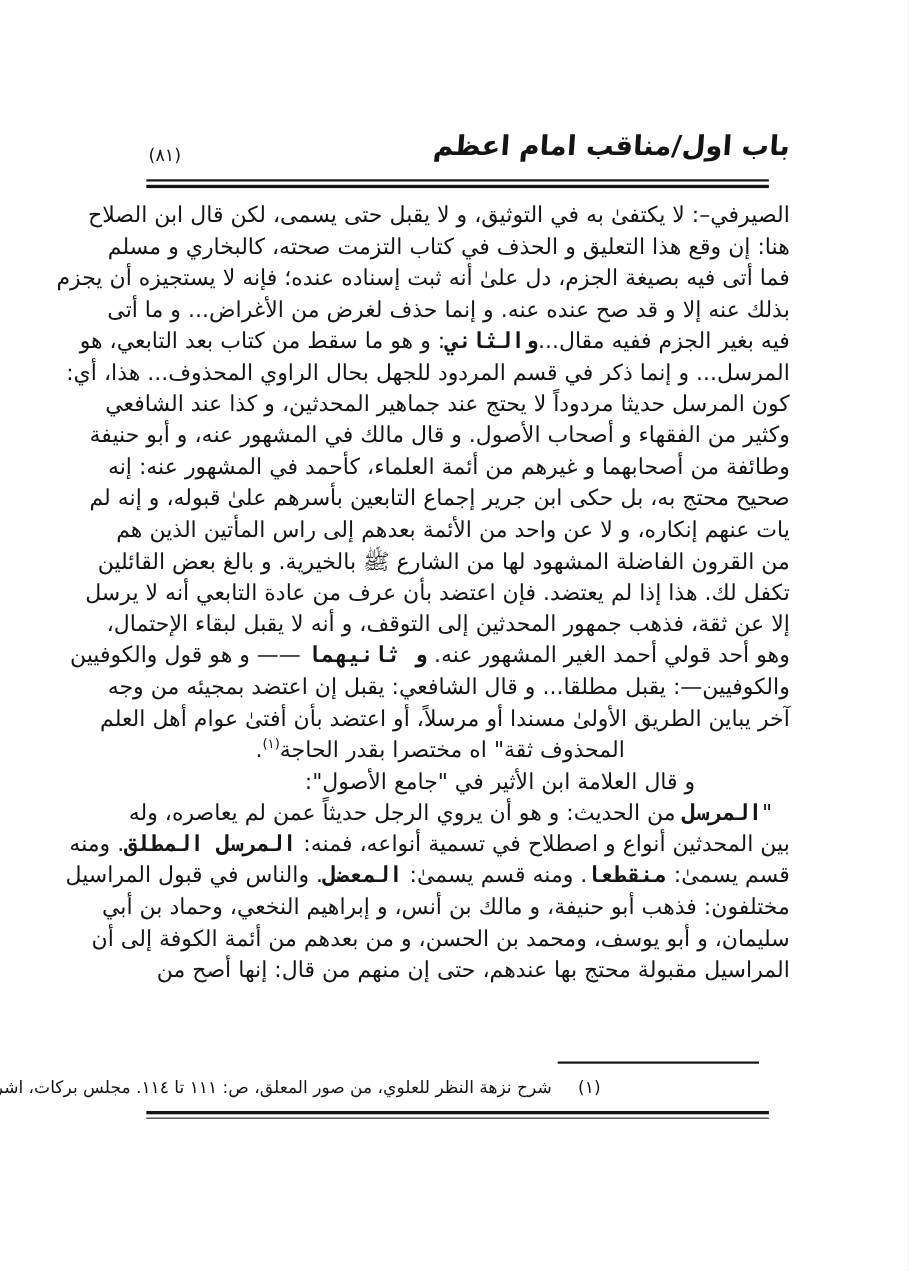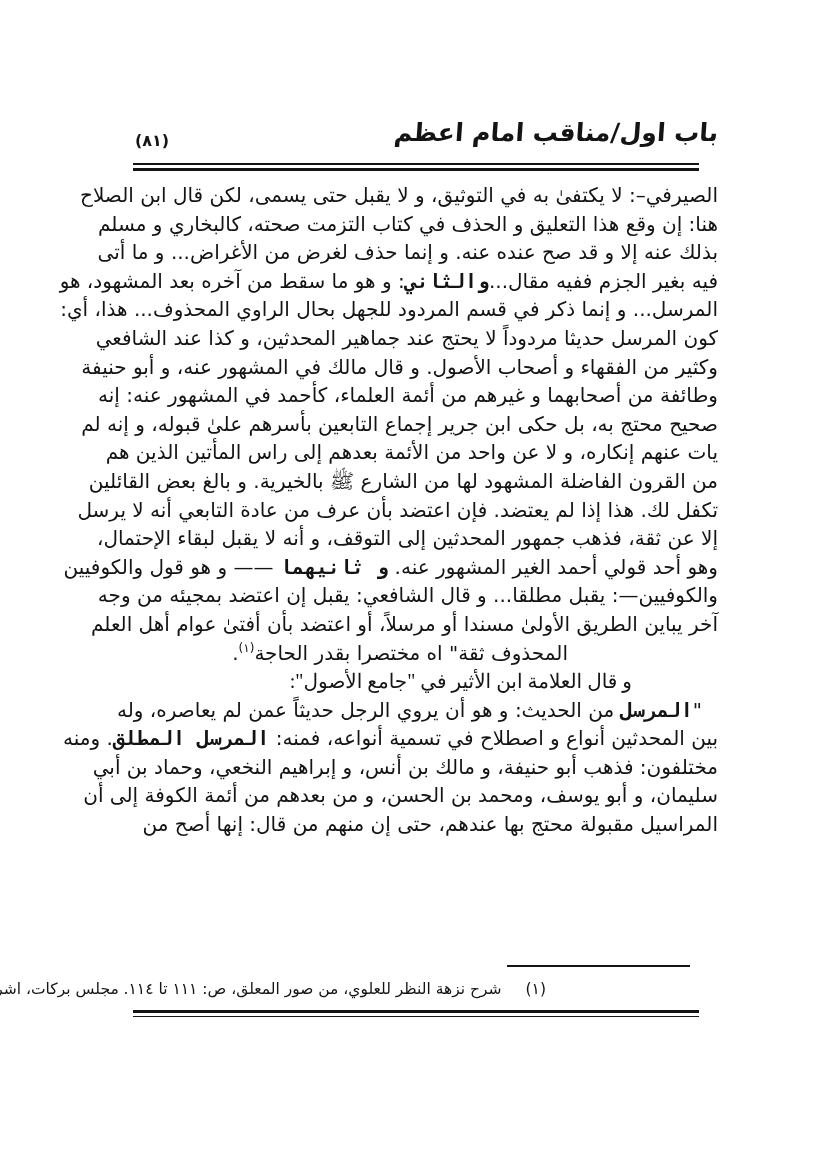--- a/index.html
+++ b/index.html
@@ -19,21 +19,21 @@
     direction:rtl;
     font-size:25px;
     font-weight:bold;
     letter-spacing:-1px;
     transform:skewX(-4deg);
   }
   .page-num{
     position:absolute;
     top:131px;left:135px;
     font-size:16px;
-    font-weight:bold;
+    font-weight:normal;
     direction:rtl;
     text-align:right;
   }
   .hdr-rule{
     position:absolute;
     top:163px;left:133px;width:566px;
     height:3px;
     border-top:2px solid #141414;
     border-bottom:3.5px solid #141414;
   }
@@ -47,21 +47,21 @@
   .line{
     height:28.6px;
     line-height:28.6px;
     text-align:justify;
     text-align-last:justify;
     white-space:nowrap;
     margin-left:20px;
   }
   .line.end{text-align-last:right;}
   .line.short{padding-right:150px;}
-  .line.ind{text-indent:86px;font-family:Liberation Serif, serif;}
+  .line.ind{text-indent:86px;}
   .line.ind-sm{text-indent:16px;}
   .b{font-weight:bold;font-family:Liberation Mono, monospace;}
   .sup{font-size:12px;vertical-align:super;line-height:0;}
   
   .fn-rule{
     position:absolute;
     top:965px;right:136px;width:183px;
     border-top:2.5px solid #141414;
   }
   .footnote{
@@ -92,38 +92,40 @@
 
   <div class="hdr-title">باب اول/مناقب امام اعظم</div>
 
   <div class="page-num">(٨١)</div>
 
   <div class="hdr-rule"></div>
 
   <div class="body-text">
       <div class="line"><span class="r">الصيرفي–: لا يكتفىٰ به في التوثيق، و لا يقبل حتى يسمى، لكن قال ابن الصلاح</span></div>
       <div class="line"><span class="r">هنا: إن وقع هذا التعليق و الحذف في كتاب التزمت صحته، كالبخاري و مسلم</span></div>
+      <div class="line"><span class="r">فما أتى فيه بصيغة الجزم، دل علىٰ أنه ثبت إسناده عنده؛ فإنه لا يستجيزه أن يجزم</span></div>
       <div class="line"><span class="r">بذلك عنه إلا و قد صح عنده عنه. و إنما حذف لغرض من الأغراض... و ما أتى</span></div>
-      <div class="line"><span class="r">فيه بغير الجزم ففيه مقال...</span><span class="b">والثاني</span><span class="r">: و هو ما سقط من آخره بعد المشهود، هو</span></div>
+      <div class="line"><span class="r">فيه بغير الجزم ففيه مقال...</span><span class="b">والثاني</span><span class="r">: و هو ما سقط من كتاب بعد التابعي، هو</span></div>
       <div class="line"><span class="r">المرسل... و إنما ذكر في قسم المردود للجهل بحال الراوي المحذوف... هذا، أي:</span></div>
       <div class="line"><span class="r">كون المرسل حديثا مردوداً لا يحتج عند جماهير المحدثين، و كذا عند الشافعي</span></div>
       <div class="line"><span class="r">وكثير من الفقهاء و أصحاب الأصول. و قال مالك في المشهور عنه، و أبو حنيفة</span></div>
       <div class="line"><span class="r">وطائفة من أصحابهما و غيرهم من أئمة العلماء، كأحمد في المشهور عنه: إنه</span></div>
       <div class="line"><span class="r">صحيح محتج به، بل حكى ابن جرير إجماع التابعين بأسرهم علىٰ قبوله، و إنه لم</span></div>
       <div class="line"><span class="r">يات عنهم إنكاره، و لا عن واحد من الأئمة بعدهم إلى راس المأتين الذين هم</span></div>
       <div class="line"><span class="r">من القرون الفاضلة المشهود لها من الشارع ﷺ بالخيرية. و بالغ بعض القائلين</span></div>
       <div class="line"><span class="r">تكفل لك. هذا إذا لم يعتضد. فإن اعتضد بأن عرف من عادة التابعي أنه لا يرسل</span></div>
       <div class="line"><span class="r">إلا عن ثقة، فذهب جمهور المحدثين إلى التوقف، و أنه لا يقبل لبقاء الإحتمال،</span></div>
       <div class="line"><span class="r">وهو أحد قولي أحمد الغير المشهور عنه. </span><span class="b">و ثانيهما</span><span class="r"> —— و هو قول والكوفيين</span></div>
       <div class="line"><span class="r">والكوفيين—: يقبل مطلقا... و قال الشافعي: يقبل إن اعتضد بمجيئه من وجه</span></div>
       <div class="line"><span class="r">آخر يباين الطريق الأولىٰ مسندا أو مرسلاً، أو اعتضد بأن أفتىٰ عوام أهل العلم</span></div>
       <div class="line end short"><span class="r">المحذوف ثقة" اه مختصرا بقدر الحاجة</span><span class="sup">(١)</span><span class="r">.</span></div>
       <div class="line end ind"><span class="r">و قال العلامة ابن الأثير في "جامع الأصول":</span></div>
       <div class="line ind-sm"><span class="r">"</span><span class="b">المرسل</span><span class="r"> من الحديث: و هو أن يروي الرجل حديثاً عمن لم يعاصره، وله</span></div>
       <div class="line"><span class="r">بين المحدثين أنواع و اصطلاح في تسمية أنواعه، فمنه: </span><span class="b">المرسل المطلق</span><span class="r">. ومنه</span></div>
+      <div class="line"><span class="r">قسم يسمىٰ: </span><span class="b">منقطعا</span><span class="r">. ومنه قسم يسمىٰ: </span><span class="b">المعضل</span><span class="r">. والناس في قبول المراسيل</span></div>
       <div class="line"><span class="r">مختلفون: فذهب أبو حنيفة، و مالك بن أنس، و إبراهيم النخعي، وحماد بن أبي</span></div>
       <div class="line"><span class="r">سليمان، و أبو يوسف، ومحمد بن الحسن، و من بعدهم من أئمة الكوفة إلى أن</span></div>
       <div class="line"><span class="r">المراسيل مقبولة محتج بها عندهم، حتى إن منهم من قال: إنها أصح من</span></div>
     </div>
 
   <div class="fn-rule"></div>
 
   <div class="footnote">
     <span class="fn-marker">(١)</span><span>شرح نزهة النظر للعلوي، من صور المعلق، ص: ١١١ تا ١١٤. مجلس بركات، اشرفيه.</span>
   </div>

